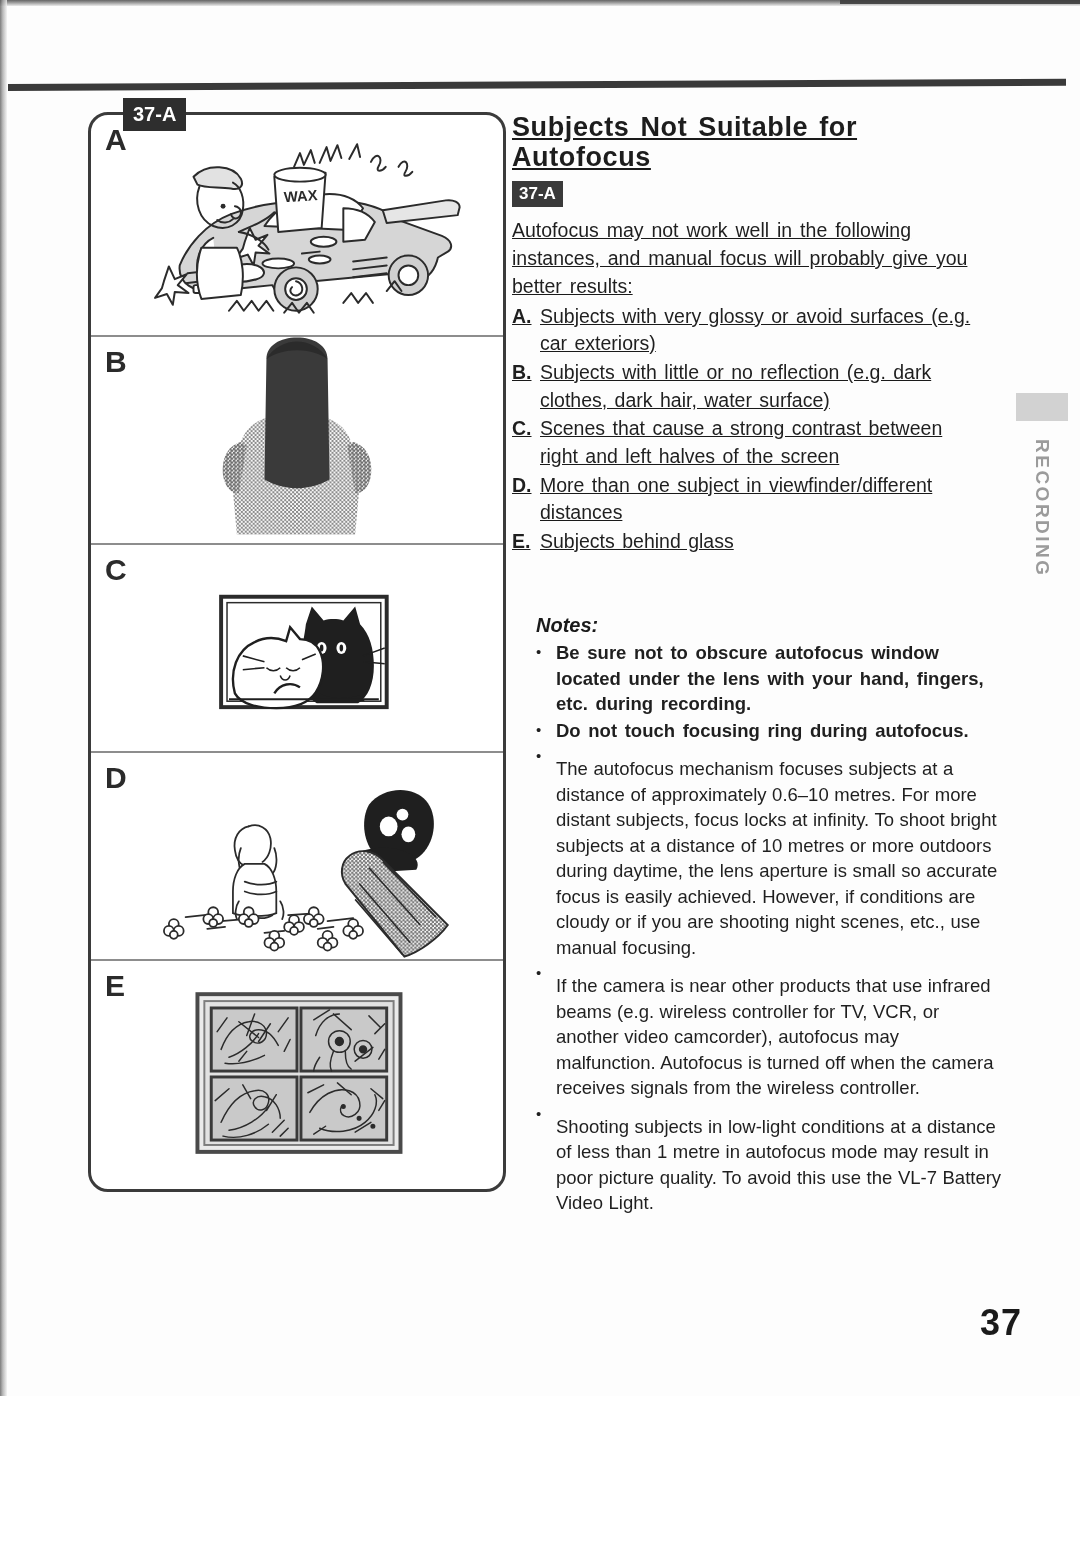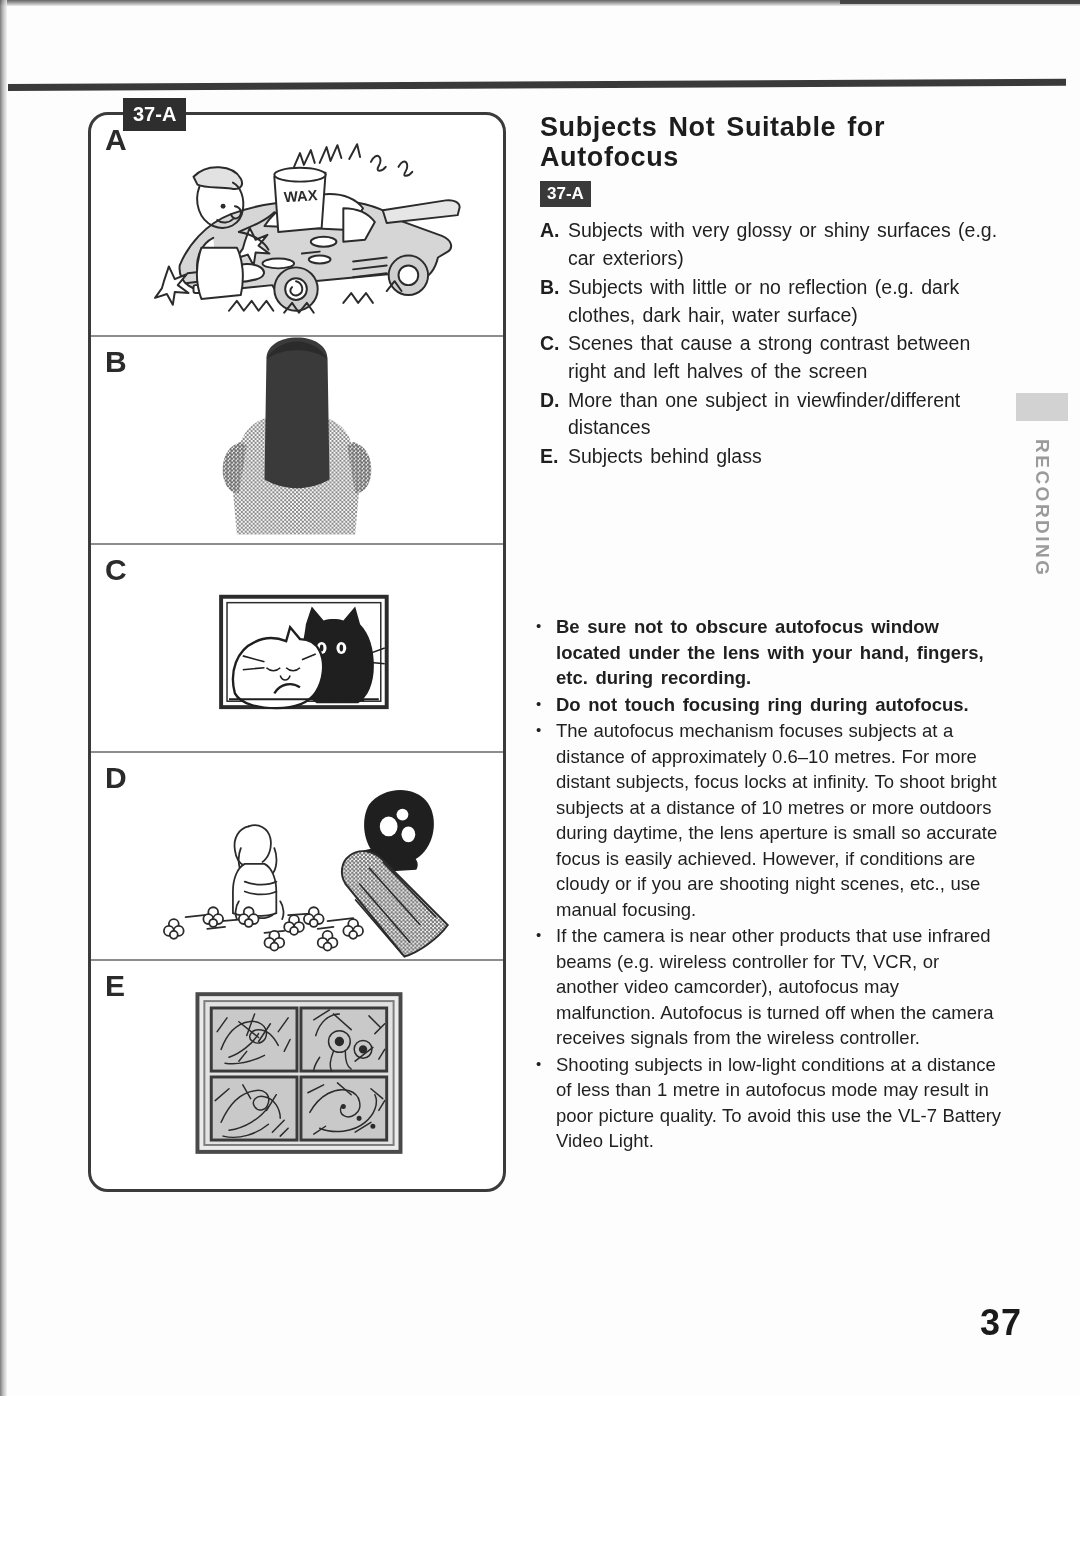--- a/index.html
+++ b/index.html
@@ -100,22 +100,23 @@
     line-height: 1;
     padding: 6px 10px 7px 10px;
     letter-spacing: 0px;
     font-family: "Liberation Sans", sans-serif;
     z-index: 5;
   }
 
   
   .text-col {
     position: absolute;
-    left: 540px; top: 112px;
+    left: 512px; top: 112px;
     width: 464px;
+    text-decoration: underline;
   }
   .doc-title {
     font-size: 27px;
     font-weight: bold;
     color: #1d1d1d;
     letter-spacing: .6px;
     word-spacing: 3px;
     margin: 0 0 9px 0;
     line-height: 1.12;
   }
@@ -183,21 +184,21 @@
     margin-bottom: 1px;
   }
   .notes .dot {
     flex: 0 0 20px;
     font-size: 15px;
     line-height: 1.65;
   }
   .notes .body { flex: 1; }
   
   .notes li.wide .body { word-spacing: 2.5px; font-weight: bold; }
-  .notes li.narrow .body { word-spacing: 0.4px; }
+  .notes li.narrow .body { word-spacing: 0.4px; margin-top: 12px; }
 
   
   .side-tab {
     position: absolute;
     left: 1016px; top: 393px;
     width: 52px;
     text-align: center;
   }
   .side-tab-block {
     width: 52px; height: 28px;
@@ -507,25 +508,26 @@
           <circle cx="286" cy="166" r="1.8" fill="#2b2b2b"></circle>
         </g>
       </svg>
     </div>
 
   </div>
 
   <div class="text-col">
     <h1 class="doc-title">Subjects Not Suitable for Autofocus</h1>
     <div class="inline-tag">37-A</div>
+    <p class="intro">Autofocus may not work well in the following instances, and manual focus will probably give you better results:</p>
 
     <ul class="lettered">
       <li>
         <span class="mark">A.</span>
-        <span class="body">Subjects with very glossy or shiny surfaces (e.g. car exteriors)</span>
+        <span class="body">Subjects with very glossy or avoid surfaces (e.g. car exteriors)</span>
       </li>
       <li>
         <span class="mark">B.</span>
         <span class="body">Subjects with little or no reflection (e.g. dark clothes, dark hair, water surface)</span>
       </li>
       <li>
         <span class="mark">C.</span>
         <span class="body">Scenes that cause a strong contrast between right and left halves of the screen</span>
       </li>
       <li>
@@ -533,20 +535,21 @@
         <span class="body">More than one subject in viewfinder/different distances</span>
       </li>
       <li>
         <span class="mark">E.</span>
         <span class="body">Subjects behind glass</span>
       </li>
     </ul>
   </div>
 
   <div class="notes-wrap">
+    <div class="notes-head">Notes:</div>
     <ul class="notes">
       <li class="wide">
         <span class="dot">•</span>
         <span class="body">Be sure not to obscure autofocus window located under the lens with your hand, fingers, etc. during recording.</span>
       </li>
       <li class="wide">
         <span class="dot">•</span>
         <span class="body">Do not touch focusing ring during autofocus.</span>
       </li>
       <li class="narrow">

